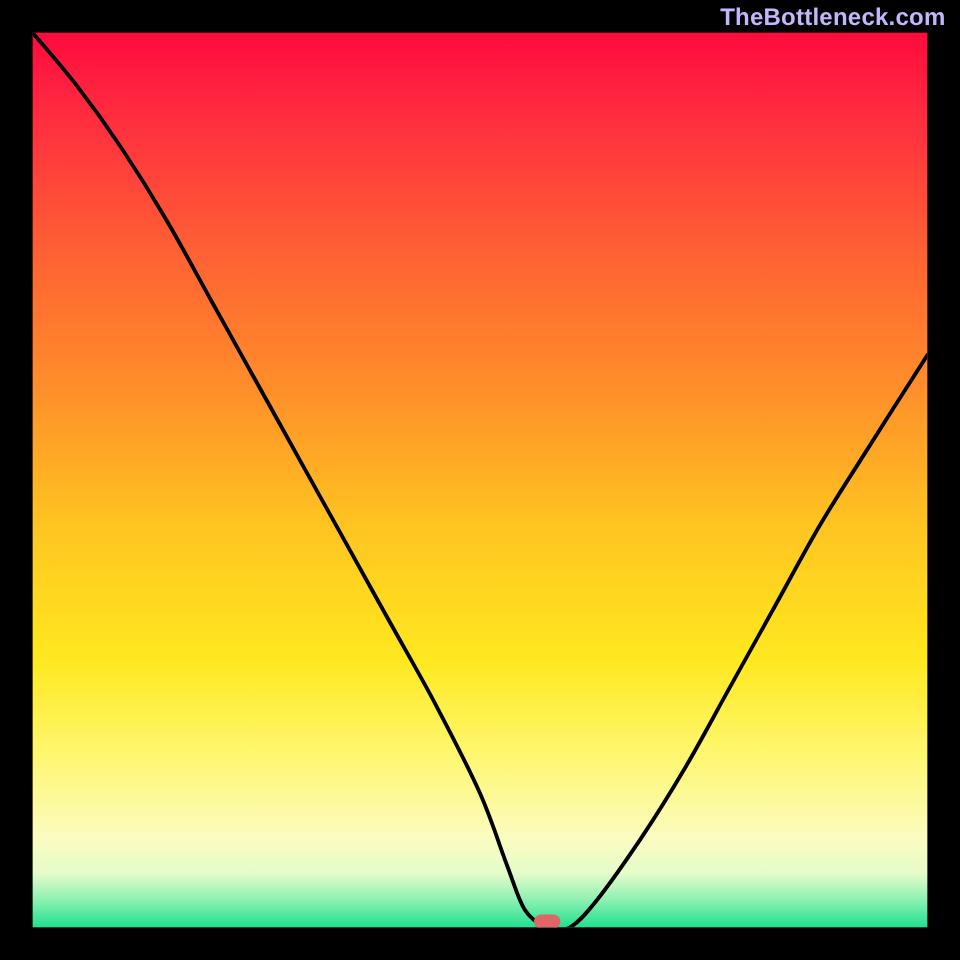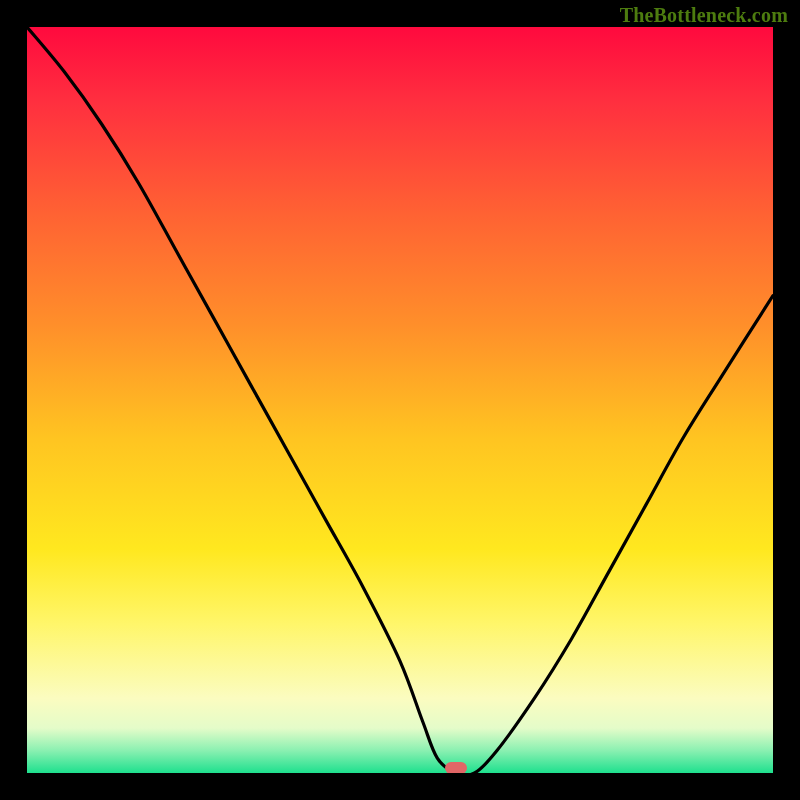--- a/index.html
+++ b/index.html
@@ -57,24 +57,24 @@
     width: 22px;
     height: 12px;
     border-radius: 6px;
     background: #e06666;
     transform: translate(-50%, -50%);
   }
   .watermark {
     position: absolute;
     top: 4px;
     right: 12px;
-    font-family: Liberation Serif, serif;
+    font-family: Liberation Sans, sans-serif;
     font-size: 20px;
     font-weight: 600;
-    color: #4d7c0f;
+    color: #c4b5fd;
     letter-spacing: 0.2px;
     user-select: none;
   }
 </style>
 </head>
 <body>
 
 <div class="frame">
 
   <div class="plot-area">

